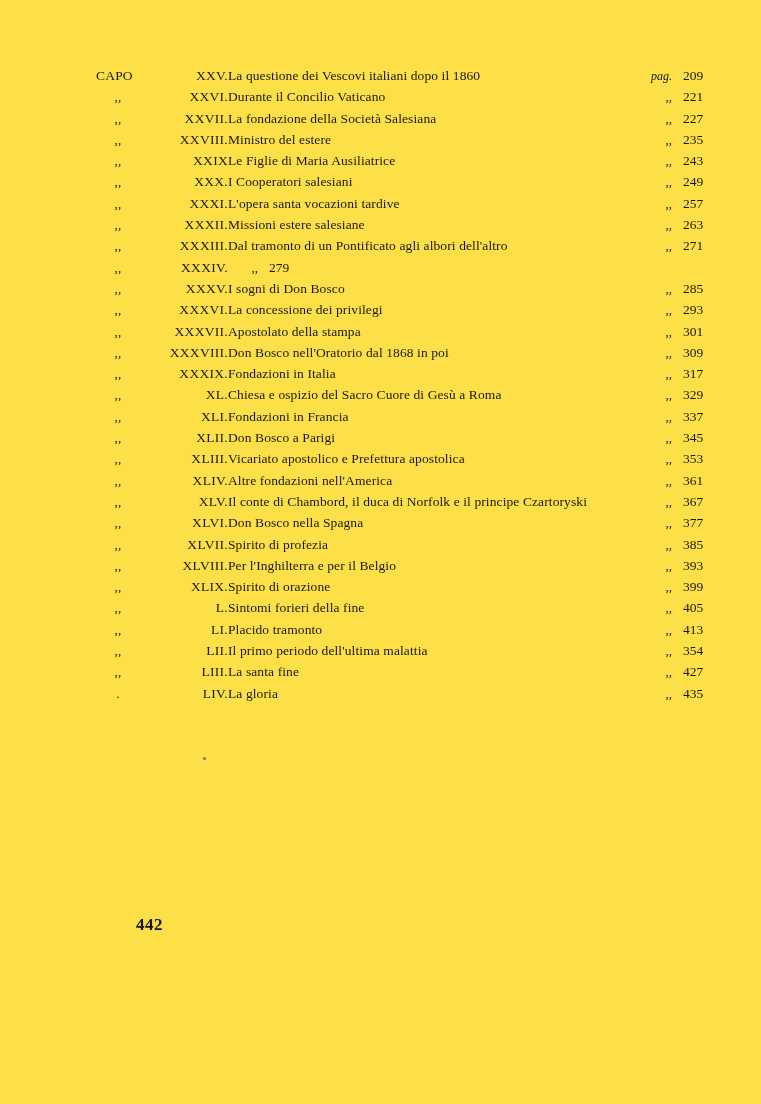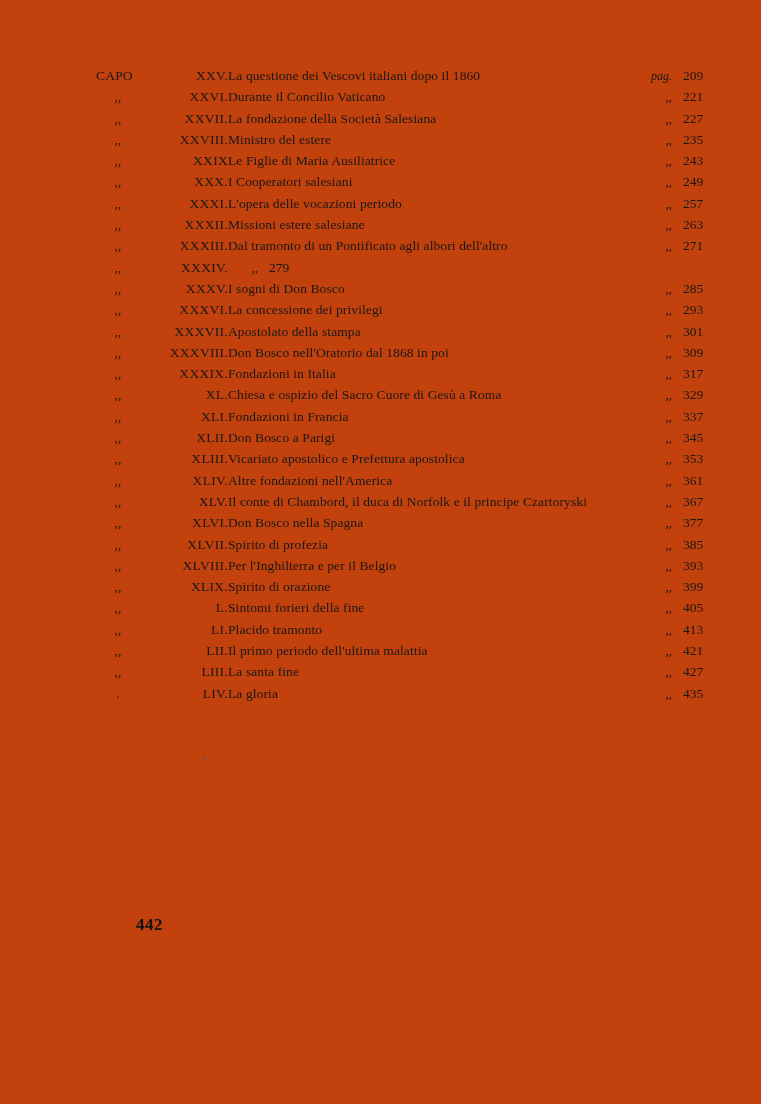--- a/index.html
+++ b/index.html
@@ -11,21 +11,21 @@
     height: 1104px;
     background: #ffffff;
     font-family: "Liberation Serif", serif;
     color: #1a1a1a;
     position: relative;
     overflow: hidden;
   }
   .page {
     position: absolute;
     inset: 0;
-    background: #c2410c;
+    background: #fde047;
     font-family: Liberation Serif, serif;
   }
   .toc {
     position: absolute;
     top: 68px;
     left: 96px;
     width: 614px;
   }
   .toc-row {
     display: flex;
@@ -141,21 +141,21 @@
       <div class="toc-row">
         <span class="col-capo ditto">,,</span>
         <span class="col-num">XXX.</span>
         <span class="col-title">I Cooperatori salesiani</span>
         <span class="col-pagmark ditto">,,</span>
         <span class="col-page">249</span>
       </div>
       <div class="toc-row">
         <span class="col-capo ditto">,,</span>
         <span class="col-num">XXXI.</span>
-        <span class="col-title">L'opera delle vocazioni periodo</span>
+        <span class="col-title">L'opera santa vocazioni tardive</span>
         <span class="col-pagmark ditto">,,</span>
         <span class="col-page">257</span>
       </div>
       <div class="toc-row">
         <span class="col-capo ditto">,,</span>
         <span class="col-num">XXXII.</span>
         <span class="col-title">Missioni estere salesiane</span>
         <span class="col-pagmark ditto">,,</span>
         <span class="col-page">263</span>
       </div>
@@ -289,21 +289,21 @@
         <span class="col-num">LI.</span>
         <span class="col-title">Placido tramonto</span>
         <span class="col-pagmark ditto">,,</span>
         <span class="col-page">413</span>
       </div>
       <div class="toc-row">
         <span class="col-capo ditto">,,</span>
         <span class="col-num">LII.</span>
         <span class="col-title">Il primo periodo dell'ultima malattia</span>
         <span class="col-pagmark ditto">,,</span>
-        <span class="col-page">421</span>
+        <span class="col-page">354</span>
       </div>
       <div class="toc-row">
         <span class="col-capo ditto">,,</span>
         <span class="col-num">LIII.</span>
         <span class="col-title">La santa fine</span>
         <span class="col-pagmark ditto">,,</span>
         <span class="col-page">427</span>
       </div>
       <div class="toc-row">
         <span class="col-capo ditto">.</span>

